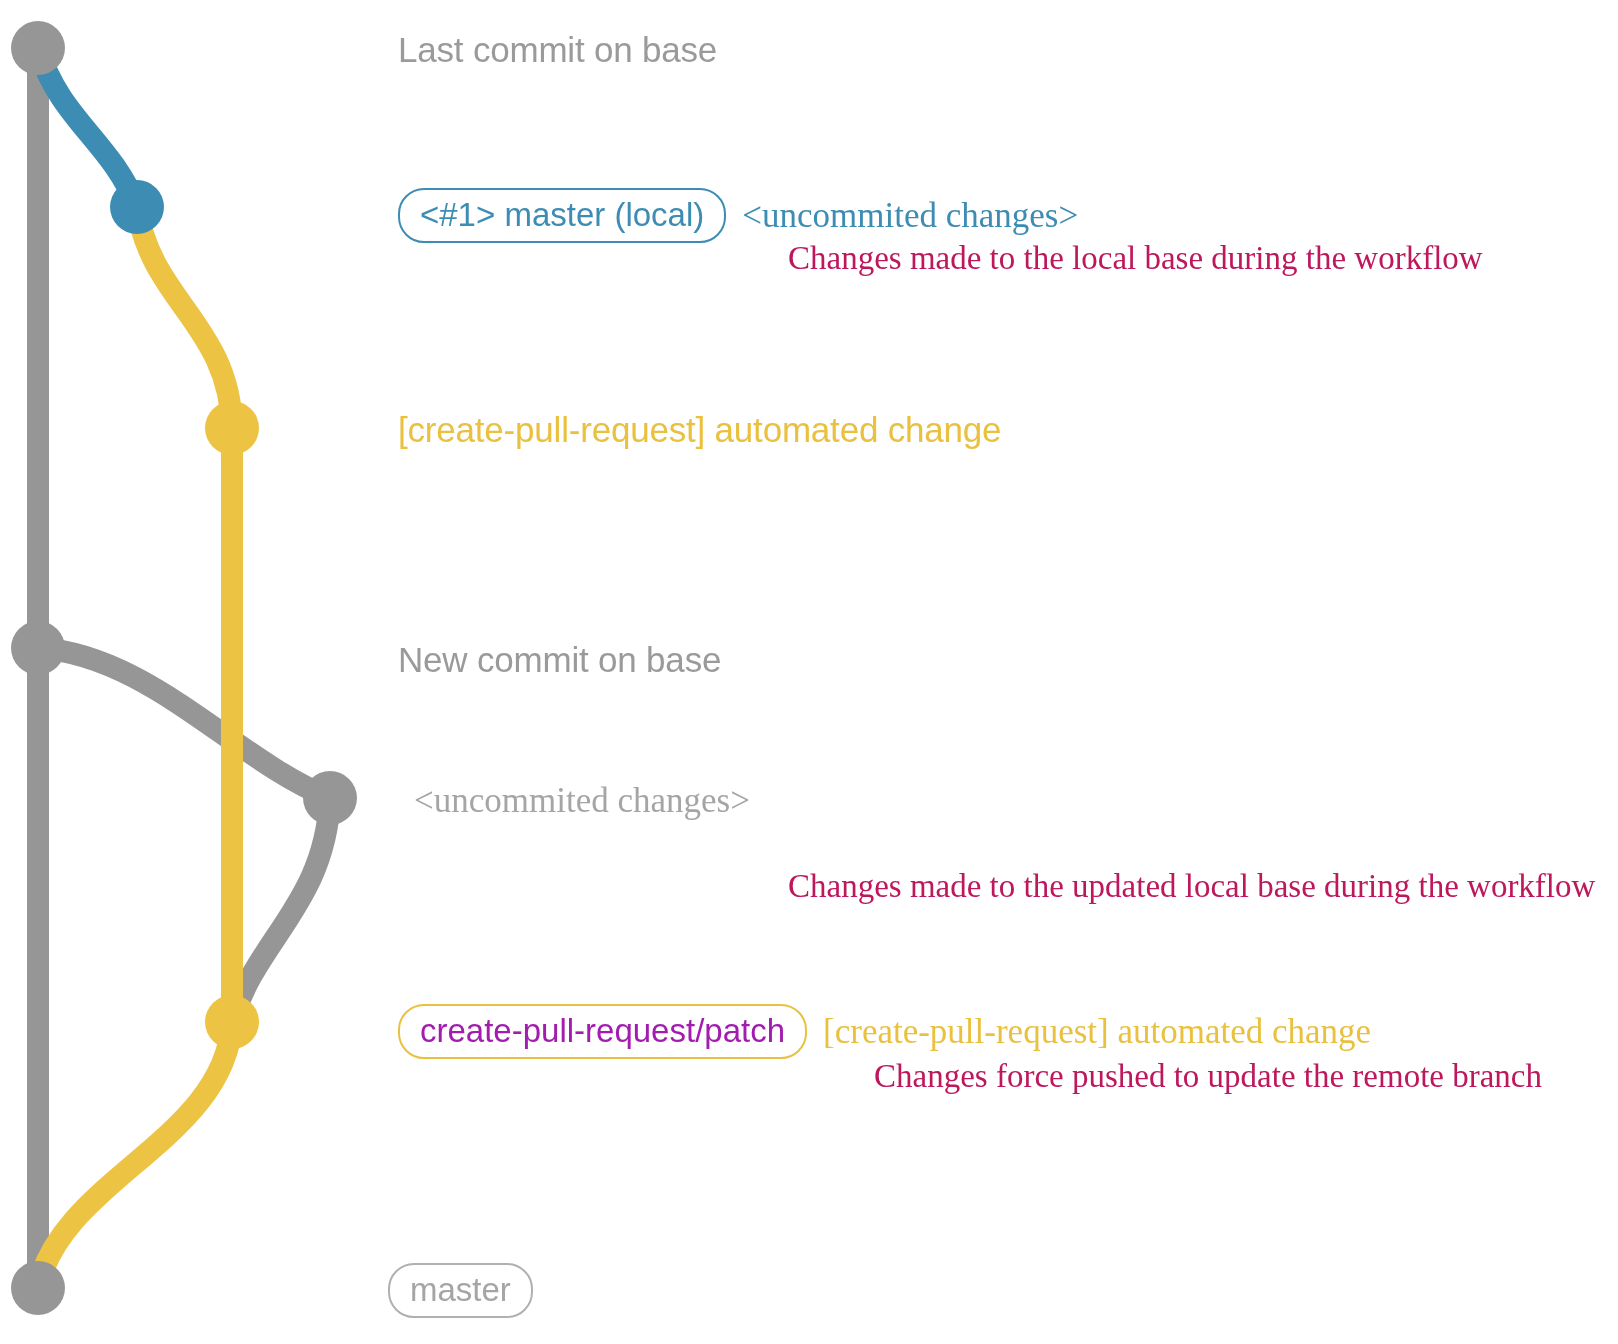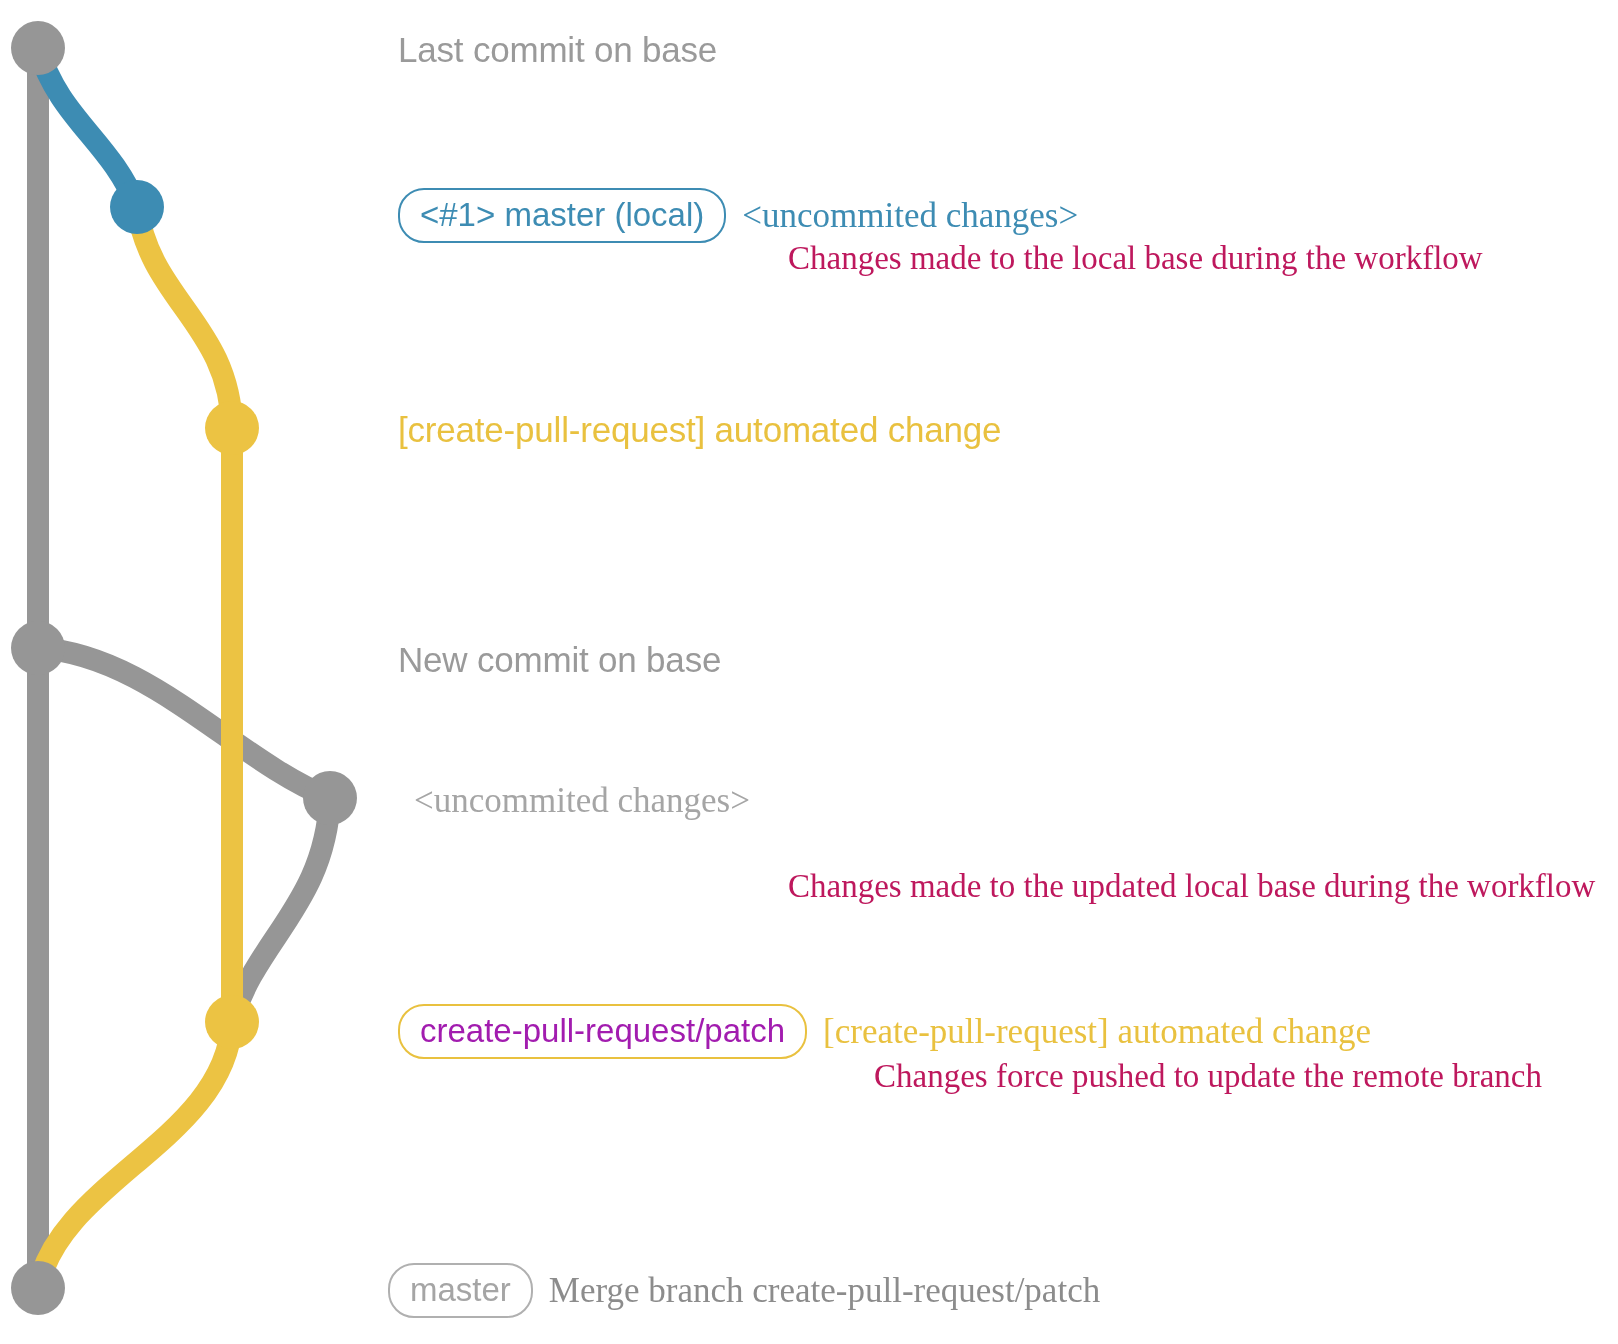--- a/index.html
+++ b/index.html
@@ -144,16 +144,15 @@
   <div class="desc" style="left:788px; top:838px;margin-top:32px;">Changes made to the updated local base during the workflow</div>
 
   <div class="row" style="left:398px; top:1004px;">
     <span class="pill yellow">create-pull-request/patch</span>
     <span class="subject yellow">[create-pull-request] automated change</span>
   </div>
   <div class="desc" style="left:874px; top:1060px;">Changes force pushed to update the remote branch</div>
 
   <div class="row" style="left:388px; top:1224px;margin-top:39px;">
     <span class="pill gray">master</span>
-    <span class="subject dkgray">Merge branch create-pull-request/patch</span>
   </div>
 
 </div>
 
 </body></html>

